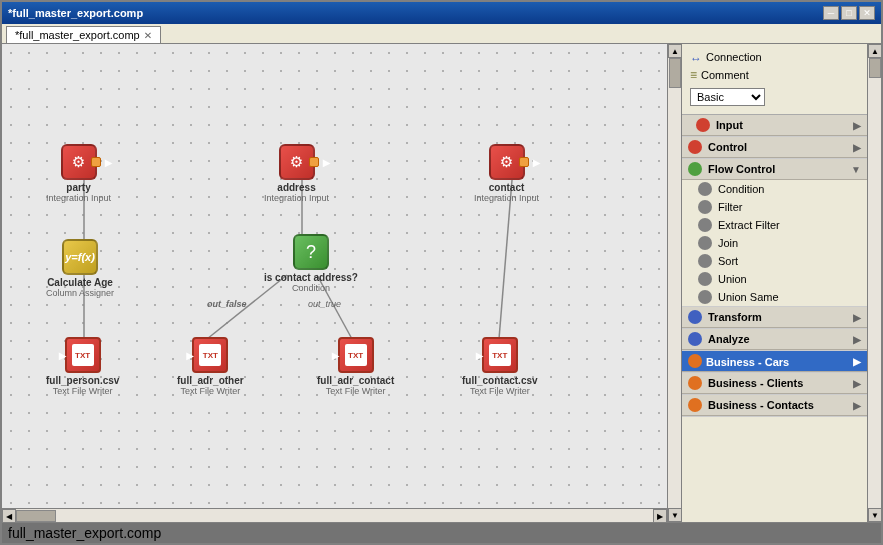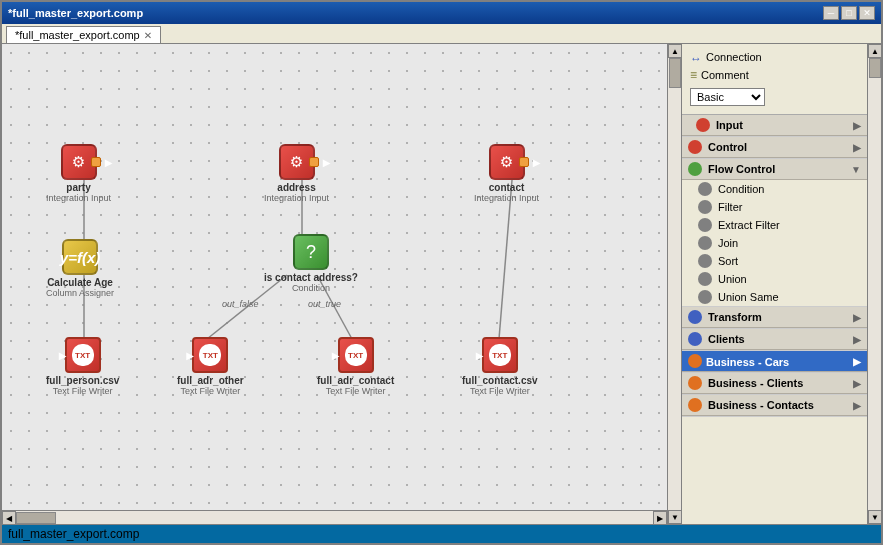--- a/index.html
+++ b/index.html
@@ -24,21 +24,21 @@
     .node { position: absolute; display: flex; flex-direction: column; align-items: center; }
     .node-box { width: 36px; height: 36px; border-radius: 6px; display: flex; align-items: center; justify-content: center; border: 2px solid rgba(0,0,0,0.3); position: relative; }
     .node-box.red-grad { background: linear-gradient(135deg, #e8504a, #c0302a); }
     .node-box.yellow-grad { background: linear-gradient(135deg, #e8c84a, #c0a020); }
     .node-box.green-grad { background: linear-gradient(135deg, #6abf60, #3a8f30); }
     .node-label { font-size: 10px; font-weight: bold; color: #333; white-space: nowrap; margin-top: 2px; text-align: right; }
     .node-sublabel { font-size: 9px; color: #666; white-space: nowrap; text-align: center; }
     .node-connector-right { position: absolute; right: -6px; top: 50%; transform: translateY(-50%); width: 10px; height: 10px; background: #f0a040; border: 1px solid #c06000; border-radius: 2px; }
 
     .node-txt-box { width: 36px; height: 36px; border-radius: 4px; display: flex; align-items: center; justify-content: center; border: 2px solid #a03020; background: linear-gradient(135deg, #e8504a, #c0302a); position: relative; }
-    .txt-inner { background: white; width: 22px; height: 22px; display: flex; align-items: center; justify-content: center; border-radius: 10px; }
+    .txt-inner { background: white; width: 22px; height: 22px; display: flex; align-items: center; justify-content: center; border-radius: 2px; }
     .txt-label { font-size: 8px; font-weight: bold; color: #c03020; }
 
     svg.connections { position: absolute; top: 0; left: 0; width: 100%; height: 100%; pointer-events: none; }
 
     .edge-label { position: absolute; font-size: 9px; color: #666; font-style: italic; }
 
     .sidebar { width: 200px; background: #ece9d8; border-left: 1px solid #808080; display: flex; flex-direction: column; overflow: hidden; }
 
     .sidebar-top { padding: 4px; border-bottom: 1px solid #aaa; }
     .sidebar-item-row { display: flex; align-items: center; gap: 4px; padding: 2px 4px; cursor: pointer; }
@@ -56,21 +56,21 @@
     .dot-red { background: #d04030; }
     .dot-green { background: #50a040; }
     .dot-blue { background: #4060c0; }
     .dot-orange { background: #e07020; }
 
     .combo-row { display: flex; gap: 4px; padding: 4px; align-items: center; }
     select { font-size: 11px; padding: 1px 2px; background: white; border: 1px solid #808080; }
 
     .collapse-btn { font-size: 10px; color: #666; cursor: pointer; }
 
-    .statusbar { background: #0369a1; border-top: 1px solid #808080; padding: 2px 6px; font-size: 12px; display: flex; align-items: center; gap: 8px; }
+    .statusbar { background: #737373; border-top: 1px solid #808080; padding: 2px 6px; font-size: 14px; display: flex; align-items: center; gap: 8px; }
 
     .scrollbar-v { position: absolute; right: 0; top: 0; bottom: 0; width: 14px; background: #d4d0c8; border-left: 1px solid #808080; display: flex; flex-direction: column; }
     .scrollbar-h { position: absolute; left: 0; right: 14px; bottom: 0; height: 14px; background: #d4d0c8; border-top: 1px solid #808080; display: flex; flex-direction: row; }
     .scroll-btn { width: 14px; height: 14px; background: #d4d0c8; border: 1px solid #808080; display: flex; align-items: center; justify-content: center; font-size: 8px; cursor: pointer; flex-shrink: 0; }
     .scroll-track { flex: 1; background: #e8e4dc; }
     .scroll-thumb { background: #b0aba0; border: 1px solid #888; width: 12px; height: 30px; margin: 0 1px; }
     .scroll-thumb-h { background: #b0aba0; border: 1px solid #888; height: 12px; width: 40px; margin: 1px 0; }
   </style>
 </head>
 <body>
@@ -136,35 +136,35 @@
           <div class="node-connector-right"></div>
           <span style="color:white;font-size:15px;">⚙</span>
           <span style="position:absolute;right:-18px;top:50%;transform:translateY(-50%);color:white;font-size:10px;">▶</span>
         </div>
         <div class="node-label">contact</div>
         <div class="node-sublabel">Integration Input</div>
       </div>
 
       <div class="node" style="left:44px; top:195px;">
         <div class="node-box yellow-grad">
-          <span style="color:white;font-size:15px;font-style:italic;font-weight:bold;">y=f(x)</span>
+          <span style="color:white;font-size:11px;font-style:italic;font-weight:bold;">y=f(x)</span>
         </div>
         <div class="node-label">Calculate Age</div>
         <div class="node-sublabel">Column Assigner</div>
       </div>
 
       <div class="node" style="left:262px; top:190px;">
         <div class="node-box green-grad">
           <span style="color:white;font-size:18px;">?</span>
         </div>
         <div class="node-label">is contact address?</div>
         <div class="node-sublabel">Condition</div>
       </div>
 
-      <div class="edge-label" style="left:220px; top:255px;">out_false</div>
+      <div class="edge-label" style="left:205px; top:255px;font-weight:bold;">out_false</div>
       <div class="edge-label" style="left:306px; top:255px;">out_true</div>
 
       <div class="node" style="left:44px; top:293px;">
         <div class="node-txt-box">
           <div style="position:absolute;left:-8px;top:50%;transform:translateY(-50%);color:white;font-size:10px;">▶</div>
           <div class="txt-inner">
             <span class="txt-label">TXT</span>
           </div>
         </div>
         <div class="node-label">full_person.csv</div>
@@ -309,21 +309,21 @@
                   <span>Transform</span>
                 </div>
                 <span class="collapse-btn">▶</span>
               </div>
             </div>
 
             <div class="palette-group">
               <div class="palette-group-header">
                 <div style="display:flex;align-items:center;gap:6px;">
                   <div class="dot-icon dot-blue"></div>
-                  <span>Clients</span>
+                  <span>Analyze</span>
                 </div>
                 <span class="collapse-btn">▶</span>
               </div>
             </div>
 
             <div class="palette-group">
               <div class="palette-group-header selected" style="background:#316ac5;color:white;">
                 <div style="display:flex;align-items:flex-end;gap:4px;">
                   <div class="dot-icon dot-orange"></div>
                   <span>Business - Cars</span>

